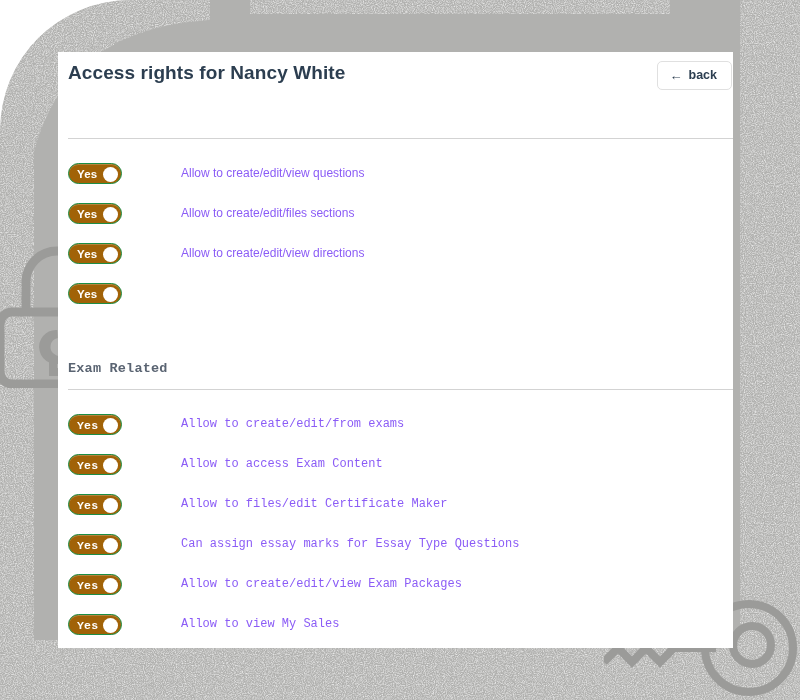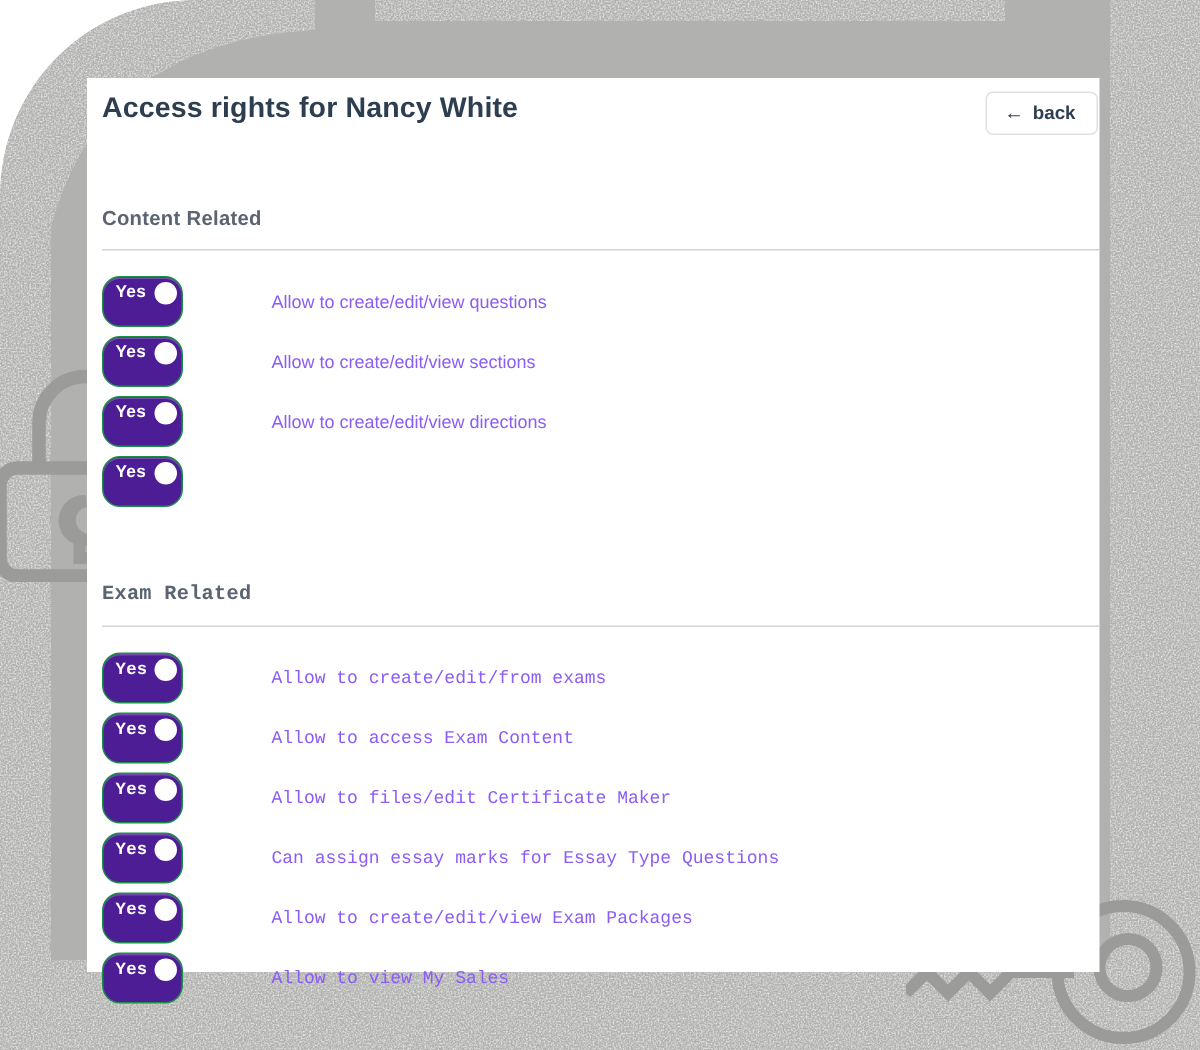--- a/index.html
+++ b/index.html
@@ -125,24 +125,24 @@
     display: flex;
     align-items: center;
     height: 40px;
   }
 
   
   .toggle {
     position: relative;
     flex: 0 0 auto;
     width: 54px;
-    height: 34px;
+    height: 21px;
     margin-left: 10px;
     border-radius: 12px;
-    background: #4c1d95;
+    background: #a16207;
     border: 1px solid #1c8e46;
     box-sizing: border-box;
     cursor: pointer;
     box-shadow: inset 0 1px 0 rgba(255,255,255,.22);
   }
   .toggle-text {
     position: absolute;
     left: 8px;
     top: 0;
     line-height: 21px;
@@ -220,39 +220,38 @@
     <div class="card-header">
       <h1 class="page-title">Access rights for Nancy White</h1>
 
       <button class="back-button">
         <span class="back-arrow">←</span>
         <span>back</span>
       </button>
     </div>
 
     <div class="section">
-      <h2 class="section-title">Content Related</h2>
       <div class="section-rule"></div>
 
       <div class="rows">
 
         <div class="perm-row">
           <div class="toggle">
             <span class="toggle-text">Yes</span>
             <span class="toggle-knob"></span>
           </div>
           <span class="perm-label">Allow to create/edit/view questions</span>
         </div>
 
         <div class="perm-row">
           <div class="toggle">
             <span class="toggle-text">Yes</span>
             <span class="toggle-knob"></span>
           </div>
-          <span class="perm-label">Allow to create/edit/view sections</span>
+          <span class="perm-label">Allow to create/edit/files sections</span>
         </div>
 
         <div class="perm-row">
           <div class="toggle">
             <span class="toggle-text">Yes</span>
             <span class="toggle-knob"></span>
           </div>
           <span class="perm-label">Allow to create/edit/view directions</span>
         </div>
 

